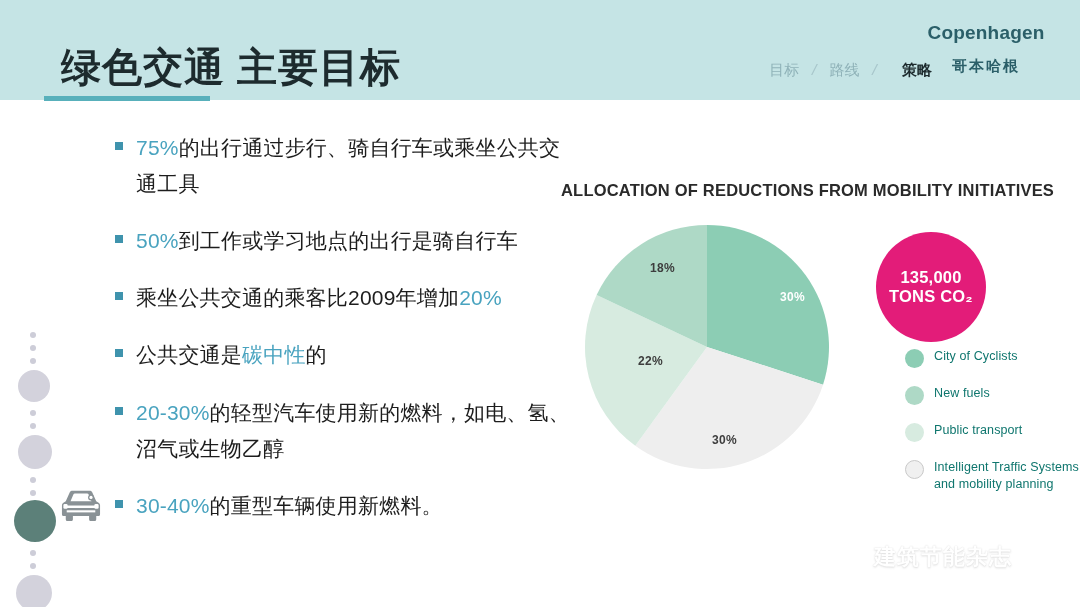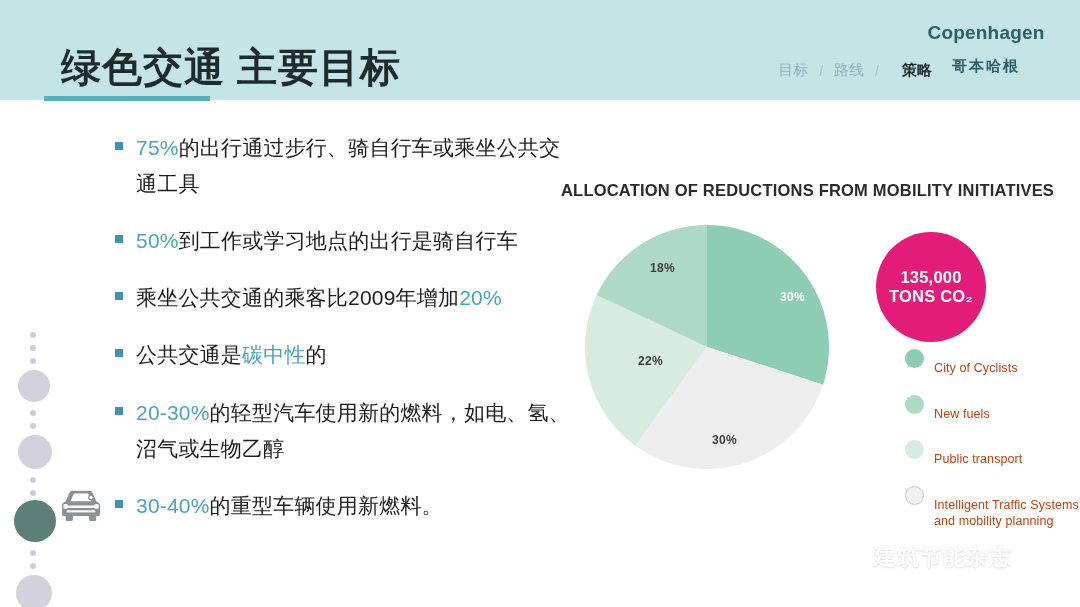--- a/index.html
+++ b/index.html
@@ -26,21 +26,21 @@
     font-size:21px;font-weight:700;color:#2e6b73;
     letter-spacing:.3px;white-space:nowrap;
   }
   .title-rule{
     position:absolute;left:44px;top:96px;width:166px;height:5px;
     background:#58b0bb;
   }
   .nav{
     position:absolute;right:148px;top:61px;
     display:flex;align-items:center;gap:11px;
-    font-size:15px;white-space:nowrap;
+    font-size:15px;white-space:nowrap;font-family:Liberation Mono, monospace;
   }
   .nav-item{color:#8fb2b8;font-weight:400;}
   .nav-item.active{color:#1d2b2e;font-weight:700;margin-left:12px;}
   .nav-sep{color:#a8c6cb;font-size:14px;}
   .brand{
     position:absolute;right:24px;top:22px;text-align:center;width:140px;
   }
   .brand-en{font-size:19px;font-weight:700;color:#2b5f69;letter-spacing:.2px;line-height:1.15;}
   .brand-cn{font-size:15px;font-weight:700;color:#2b5f69;margin-top:13px;letter-spacing:2px;}
 
@@ -84,21 +84,21 @@
   }
   .co2-top{font-size:16.5px;font-weight:700;letter-spacing:.2px;}
   .co2-bot{font-size:16.5px;font-weight:700;letter-spacing:.2px;}
 
   .legend{position:absolute;left:905px;top:348px;width:175px;}
   .legend-row{display:flex;align-items:flex-start;margin-bottom:17px;}
   .legend-sw{
     width:19px;height:19px;border-radius:50%;flex:0 0 19px;margin-right:10px;margin-top:1px;
   }
   .legend-sw.outlined{background:#f0f0f0;border:1px solid #c9c9c9;box-sizing:border-box;}
-  .legend-lb{font-size:12.5px;color:#c2410c;line-height:1.32;letter-spacing:.1px;margin-top:12px;}
+  .legend-lb{font-size:12.5px;color:#0f766e;line-height:1.32;letter-spacing:.1px;}
 
   
   .watermark{
     position:absolute;left:836px;top:542px;
     display:flex;align-items:center;gap:8px;opacity:.33;
   }
   .wm-text{
     font-size:22px;font-weight:700;color:#ffffff;letter-spacing:1px;
     text-shadow:0 0 1px rgba(140,140,140,.95),0 1px 2px rgba(120,120,120,.7);
   }

